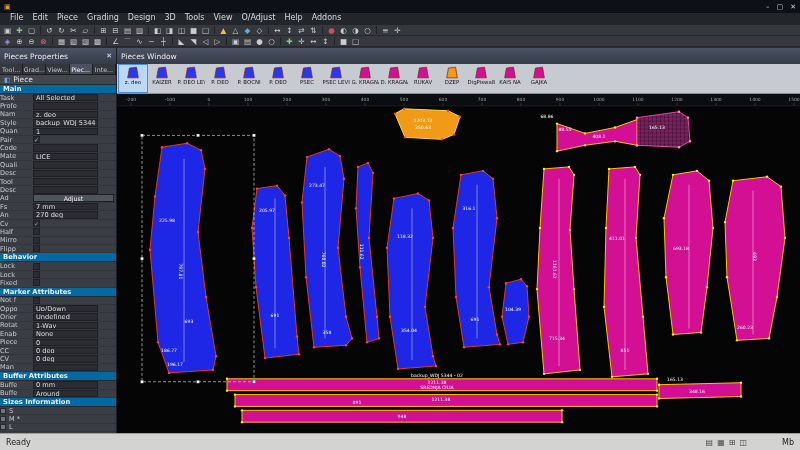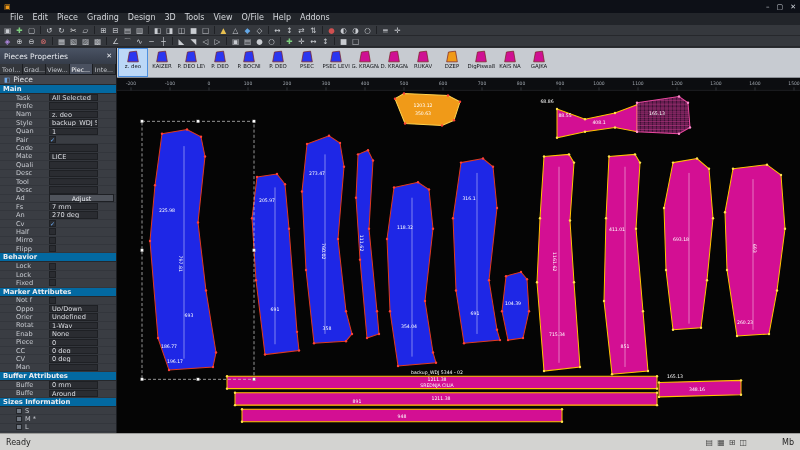--- a/index.html
+++ b/index.html
@@ -30,21 +30,21 @@
   .props-tab{flex:1;font-size:6.3px;color:#c2c5cb;display:flex;align-items:center;justify-content:center;
     border-right:1px solid #1c1e22;background:#34373c;overflow:hidden;white-space:nowrap}
   .props-tab.active{background:#4a5160;color:#fff}
   .piece-row{flex:0 0 10px;display:flex;align-items:center;font-size:7.5px;color:#e0e2e6;
     padding:0 4px;gap:3px;background:#43464d;border-bottom:1px solid #26282c}
   .piece-row .glyph{color:#6fa8e8;font-size:6.5px}
   .props-rows{flex:1;overflow:hidden}
   .prop-section{height:9px;background:#0369a1;color:#eceef2;font-size:6.8px;font-weight:bold;
     display:flex;align-items:center;padding:0 3px;border-bottom:1px solid #26282c}
   .prop-row{height:8.4px;display:flex;align-items:center;font-size:6.6px;color:#c8cbd1;
-    border-bottom:1px solid #33363c;padding-left:16px}
+    border-bottom:1px solid #33363c;padding-left:0}
   .prop-label{width:33px;flex:0 0 33px;overflow:hidden;white-space:nowrap}
   .prop-value{flex:1;background:#2a2c31;border:1px solid #1e2024;color:#dcdee3;height:7.4px;
     line-height:6px;padding:0 2px;margin-right:18px;overflow:hidden;white-space:nowrap}
   .prop-check{width:7px;height:7px;background:#2a2c31;border:1px solid #1e2024;color:#6fb3ff;
     font-size:6px;line-height:6px;text-align:center}
   .prop-btn{flex:1;background:#50545c;border:1px solid #1e2024;text-align:center;font-size:6.3px;
     color:#e8eaee;margin-right:2px;height:8px;line-height:7px}
   .size-swatch{width:6px;height:6px;background:#6f7680;border:1px solid #24262a;margin-right:3px}
   
   .main{position:absolute;left:117px;top:48px;right:0;bottom:17px;display:flex;flex-direction:column;background:#000}
@@ -79,21 +79,21 @@
 
 <div class="menubar">
     <span class="menu-item">File</span>
     <span class="menu-item">Edit</span>
     <span class="menu-item">Piece</span>
     <span class="menu-item">Grading</span>
     <span class="menu-item">Design</span>
     <span class="menu-item">3D</span>
     <span class="menu-item">Tools</span>
     <span class="menu-item">View</span>
-    <span class="menu-item">O/File</span>
+    <span class="menu-item">O/Adjust</span>
     <span class="menu-item">Help</span>
     <span class="menu-item">Addons</span>
   </div>
 
 <div class="toolbar" id="tb1">
     <span class="tool-icon">▣</span>
     <span class="tool-icon" style="color: rgb(126, 208, 126);">✚</span>
     <span class="tool-icon">▢</span>
     <span class="sep"></span>
     <span class="tool-icon">↺</span>
@@ -329,20 +329,23 @@
         <span class="prop-label">M *</span>
       </div>
       <div class="prop-row">
         <span class="size-swatch"></span>
         <span class="prop-label">L</span>
       </div>
     </div>
 </div>
 
 <div class="main">
+  <div class="panel-header">
+    <span>Pieces Window</span>
+  </div>
   <div class="thumbs">
       <div class="thumb selected">
         <svg class="thumb-shape" viewBox="0 0 18 14">
           <polygon points="3,13 5,2 13,1 15,13" fill="#2b36f0" stroke="#7a2020" stroke-width="0.8"></polygon>
         </svg>
         <div class="thumb-label">z. deo</div>
       </div>
       <div class="thumb">
         <svg class="thumb-shape" viewBox="0 0 18 14">
           <polygon points="3,13 5,2 13,1 15,13" fill="#2b36f0" stroke="#7a2020" stroke-width="0.8"></polygon>

